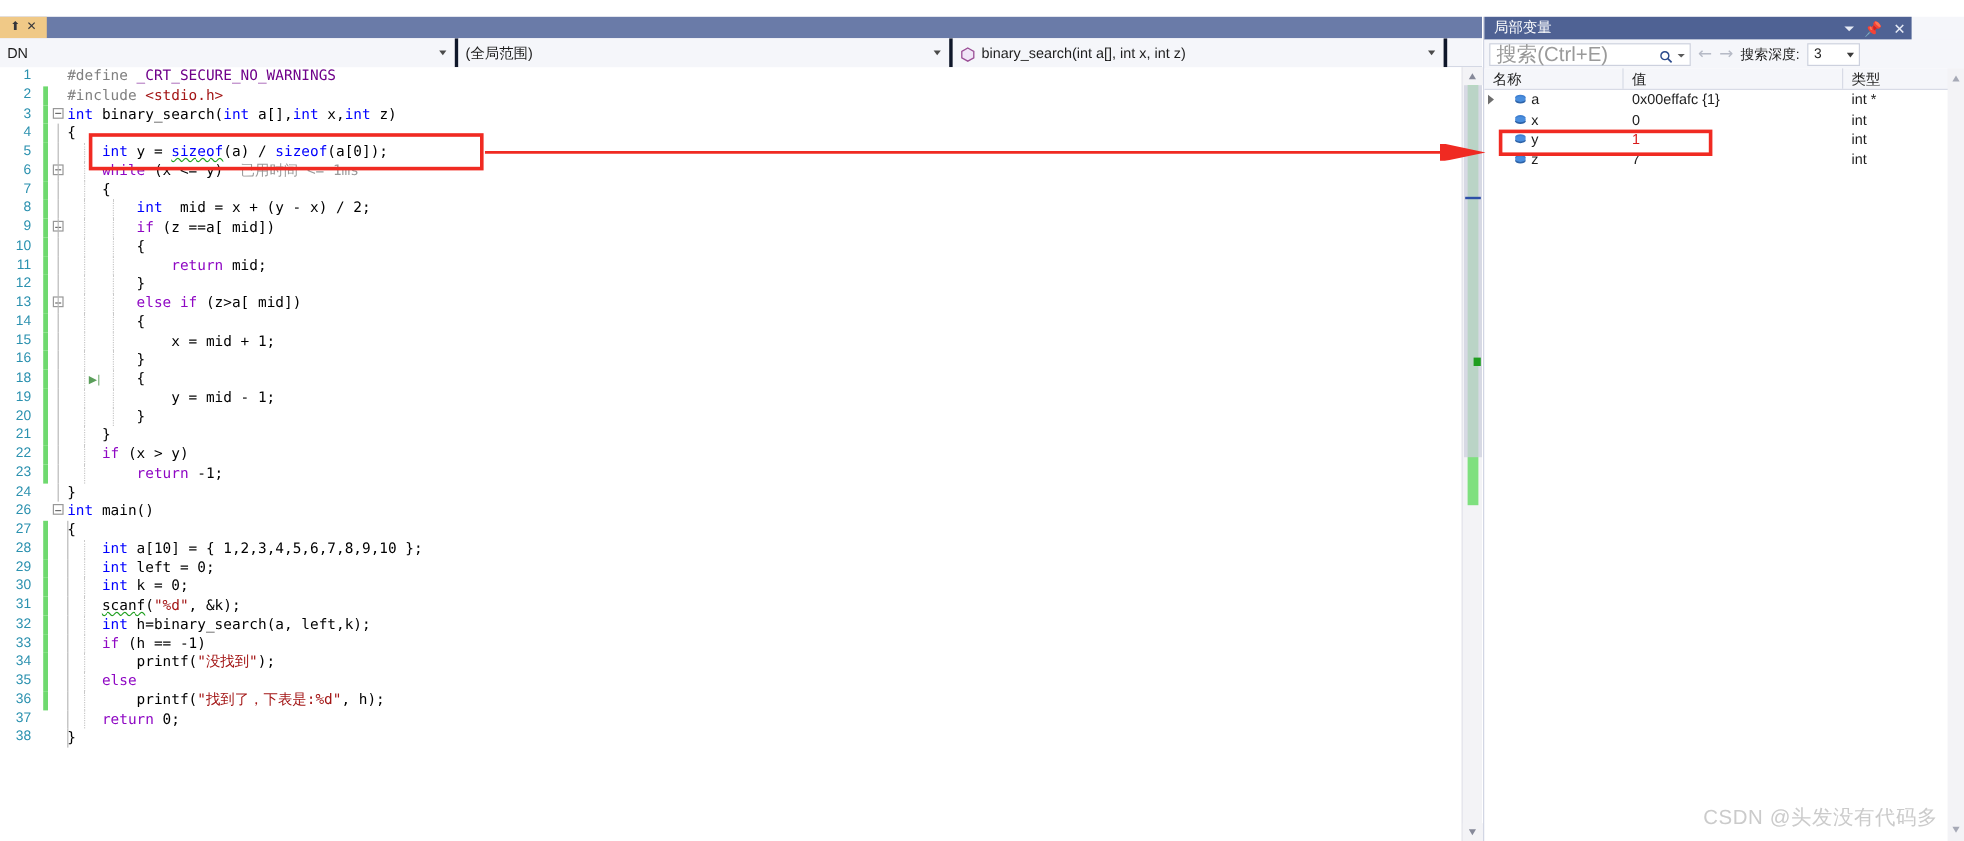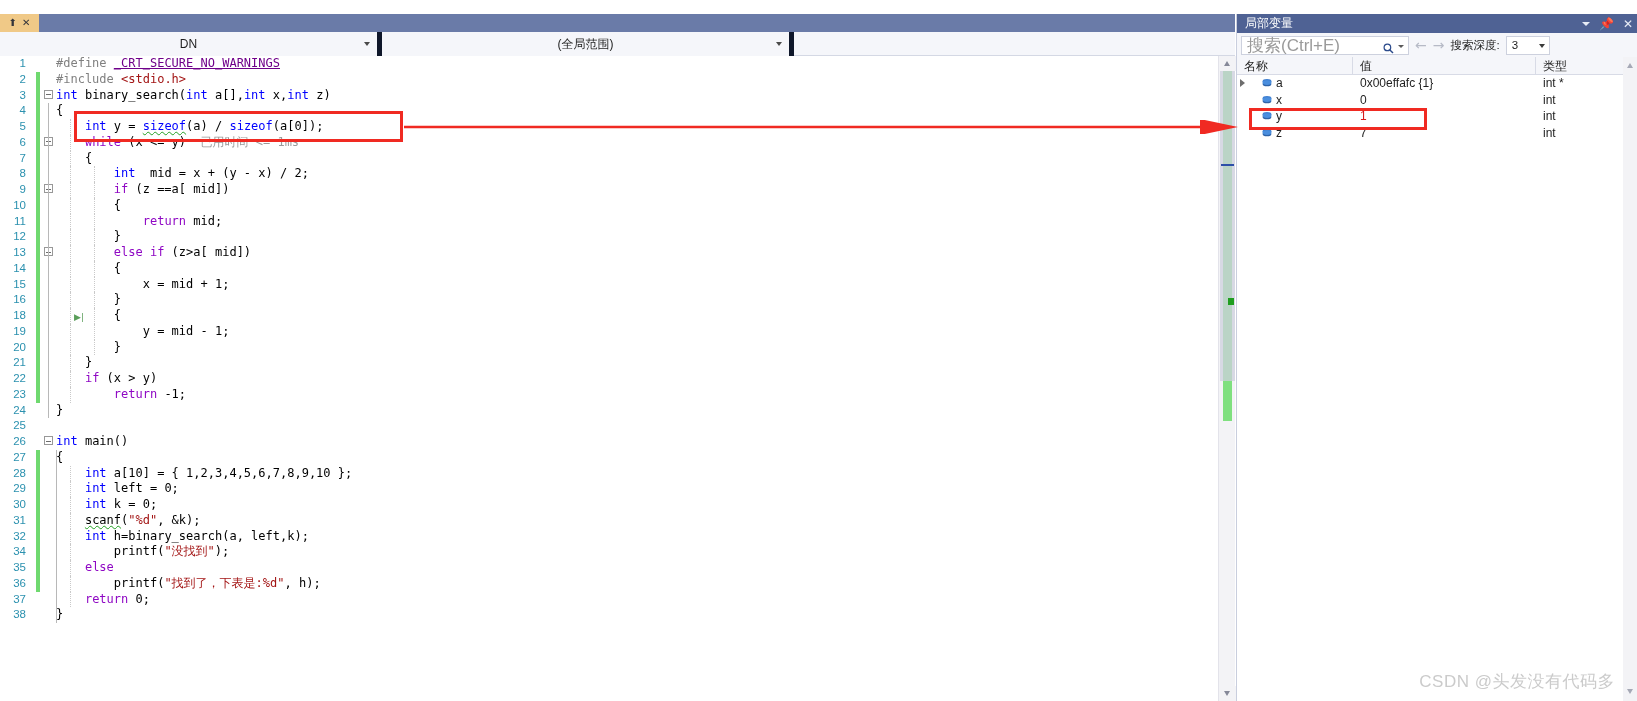--- a/index.html
+++ b/index.html
@@ -49,26 +49,25 @@
     position: absolute; left: 0; top: 18px;
     width: 1235px; height: 24px;
     background: #f5f6fa;
     border-bottom: 1px solid #d4d8e4;
     display: flex; align-items: stretch;
   }
   .combo {
     position: relative;
     height: 24px;
     background: #f5f6fa;
-    border-right: 5px solid #0f172a;
+    border-right: 3px solid #0f172a;
     display: flex; align-items: center;
     padding: 0 6px;
     font-size: 12px;
     color: #1e1e1e;
-    justify-content: center;
   }
   .combo.c1 { width: 382px; }
   .combo.c2 { width: 412px; }
   .combo.c3 { width: 412px; }
   .combo .caret {
     position: absolute; right: 7px; top: 50%;
     transform: translateY(-50%);
     width: 0; height: 0;
     border-left: 3.5px solid transparent;
     border-right: 3.5px solid transparent;
@@ -150,21 +149,21 @@
     position: absolute; left: 74px; top: 2px;
     color: #5a9e5a; font-size: 9px;
     font-family: "DejaVu Sans", sans-serif;
   }
 
   
   .k   { color: #0000ff; }   
   .kw2 { color: #8f08c4; text-align: right; }   
   .str { color: #a31515; }   
   .pp  { color: #808080; }   
-  .ppn { color: #6f008a; text-decoration: underline; }   
+  .ppn { color: #6f008a; }   
   .inc { color: #a31515; }
   .sq  { text-decoration: underline; text-decoration-style: wavy;
          text-decoration-color: #22a022; text-decoration-thickness: 1px; }
   .hint { color: #9a9a9a; }
 
   
   .editor-scroll {
     position: absolute; right: 0; top: 42px;
     width: 17px; height: 645px;
     background: #f3f3f6;
@@ -206,21 +205,21 @@
 
   
   .locals-pane {
     position: absolute; left: 1236px; top: 14px;
     width: 401px; height: 687px;
     background: #f5f6fa;
     border-left: 1px solid #c9cede;
   }
   .locals-header {
     position: absolute; left: 0; top: 0;
-    width: 401px; height: 19px;
+    width: 356px; height: 19px;
     background: #4f6294;
     display: flex; align-items: center;
     padding-left: 8px;
     color: #ffffff; font-size: 12px;
   }
   .locals-header .hdr-btns {
     position: absolute; right: 5px; top: 0;
     height: 19px; display: flex; align-items: center; gap: 9px;
     color: #e8ecf6; font-size: 11px;
   }
@@ -404,20 +403,29 @@
       </div>
     </div>
 
     <div class="toolbar-row">
       <div class="combo c1">
         <span class="lbl">DN</span>
         <span class="caret"></span>
       </div>
       <div class="combo c2">
         <span class="lbl">(全局范围)</span>
+        <span class="caret"></span>
+      </div>
+      <div class="combo c3">
+        <span class="method-icon">
+          <svg width="13" height="13" viewBox="0 0 13 13">
+            <path d="M6.5 1 L11.5 3.8 L11.5 9.2 L6.5 12 L1.5 9.2 L1.5 3.8 Z" fill="#f0e6f7" stroke="#9b4f96" stroke-width="1.1"></path>
+          </svg>
+        </span>
+        <span class="lbl">binary_search(int a[], int x, int z)</span>
         <span class="caret"></span>
       </div>
     </div>
 
     <div class="code-area">
       <div class="code-lines" id="code-lines">
           <div class="ln"><span class="num">1</span><span class="chgbar none"></span><span class="code"><span class="pp">#define</span> <span class="ppn">_CRT_SECURE_NO_WARNINGS</span></span></div>
           <div class="ln"><span class="num">2</span><span class="chgbar saved"></span><span class="code"><span class="pp">#include</span> <span class="inc">&lt;stdio.h&gt;</span></span></div>
           <div class="ln"><span class="num">3</span><span class="chgbar saved"></span><span class="fold"><span class="box"></span></span><span class="code"><span class="k">int</span> binary_search(<span class="k">int</span> a[],<span class="k">int</span> x,<span class="k">int</span> z)</span></div>
           <div class="ln"><span class="num">4</span><span class="chgbar saved"></span><span class="vline" style="left: 48px;"></span><span class="code">{</span></div>
@@ -433,28 +441,28 @@
           <div class="ln"><span class="num">14</span><span class="chgbar saved"></span><span class="vline" style="left: 48px;"></span><span class="guide" style="left: 70px;"></span><span class="guide" style="left: 94px;"></span><span class="code">        {</span></div>
           <div class="ln"><span class="num">15</span><span class="chgbar saved"></span><span class="vline" style="left: 48px;"></span><span class="guide" style="left: 70px;"></span><span class="guide" style="left: 94px;"></span><span class="code">            x = mid + 1;</span></div>
           <div class="ln"><span class="num">16</span><span class="chgbar saved"></span><span class="vline" style="left: 48px;"></span><span class="guide" style="left: 70px;"></span><span class="guide" style="left: 94px;"></span><span class="code">        }</span></div>
           <div class="ln"><span class="num">18</span><span class="chgbar saved"></span><span class="vline" style="left: 48px;"></span><span class="guide" style="left: 70px;"></span><span class="guide" style="left: 94px;"></span><span class="code">        {</span><span class="stepmark">▶|</span></div>
           <div class="ln"><span class="num">19</span><span class="chgbar saved"></span><span class="vline" style="left: 48px;"></span><span class="guide" style="left: 70px;"></span><span class="guide" style="left: 94px;"></span><span class="code">            y = mid - 1;</span></div>
           <div class="ln"><span class="num">20</span><span class="chgbar saved"></span><span class="vline" style="left: 48px;"></span><span class="guide" style="left: 70px;"></span><span class="guide" style="left: 94px;"></span><span class="code">        }</span></div>
           <div class="ln"><span class="num">21</span><span class="chgbar saved"></span><span class="vline" style="left: 48px;"></span><span class="guide" style="left: 70px;"></span><span class="code">    }</span></div>
           <div class="ln"><span class="num">22</span><span class="chgbar saved"></span><span class="vline" style="left: 48px;"></span><span class="guide" style="left: 70px;"></span><span class="code">    <span class="kw2">if</span> (x &gt; y)</span></div>
           <div class="ln"><span class="num">23</span><span class="chgbar saved"></span><span class="vline" style="left: 48px;"></span><span class="guide" style="left: 70px;"></span><span class="code">        <span class="kw2">return</span> -1;</span></div>
           <div class="ln"><span class="num">24</span><span class="chgbar none"></span><span class="vline" style="left: 48px;"></span><span class="code">}</span></div>
-          <div class="ln"><span class="num">25</span><span class="chgbar none"></span><span class="code"></span></div>
           <div class="ln"><span class="num">26</span><span class="chgbar none"></span><span class="fold"><span class="box"></span></span><span class="code"><span class="k">int</span> main()</span></div>
           <div class="ln"><span class="num">27</span><span class="chgbar saved"></span><span class="vline" style="left: 56px;"></span><span class="code">{</span></div>
           <div class="ln"><span class="num">28</span><span class="chgbar saved"></span><span class="guide" style="left: 70px;"></span><span class="vline" style="left: 56px;"></span><span class="code">    <span class="k">int</span> a[10] = { 1,2,3,4,5,6,7,8,9,10 };</span></div>
           <div class="ln"><span class="num">29</span><span class="chgbar saved"></span><span class="guide" style="left: 70px;"></span><span class="vline" style="left: 56px;"></span><span class="code">    <span class="k">int</span> left = 0;</span></div>
           <div class="ln"><span class="num">30</span><span class="chgbar saved"></span><span class="guide" style="left: 70px;"></span><span class="vline" style="left: 56px;"></span><span class="code">    <span class="k">int</span> k = 0;</span></div>
           <div class="ln"><span class="num">31</span><span class="chgbar saved"></span><span class="guide" style="left: 70px;"></span><span class="vline" style="left: 56px;"></span><span class="code">    <span class="sq">scanf</span>(<span class="str">"%d"</span>, &amp;k);</span></div>
           <div class="ln"><span class="num">32</span><span class="chgbar saved"></span><span class="guide" style="left: 70px;"></span><span class="vline" style="left: 56px;"></span><span class="code">    <span class="k">int</span> h=binary_search(a, left,k);</span></div>
+          <div class="ln"><span class="num">33</span><span class="chgbar saved"></span><span class="guide" style="left: 70px;"></span><span class="vline" style="left: 56px;"></span><span class="code">    <span class="kw2">if</span> (h == -1)</span></div>
           <div class="ln"><span class="num">34</span><span class="chgbar saved"></span><span class="guide" style="left: 70px;"></span><span class="vline" style="left: 56px;"></span><span class="code">        printf(<span class="str">"没找到"</span>);</span></div>
           <div class="ln"><span class="num">35</span><span class="chgbar saved"></span><span class="guide" style="left: 70px;"></span><span class="vline" style="left: 56px;"></span><span class="code">    <span class="kw2">else</span></span></div>
           <div class="ln"><span class="num">36</span><span class="chgbar saved"></span><span class="guide" style="left: 70px;"></span><span class="vline" style="left: 56px;"></span><span class="code">        printf(<span class="str">"找到了，下表是:%d"</span>, h);</span></div>
           <div class="ln"><span class="num">37</span><span class="chgbar none"></span><span class="guide" style="left: 70px;"></span><span class="vline" style="left: 56px;"></span><span class="code">    <span class="kw2">return</span> 0;</span></div>
           <div class="ln"><span class="num">38</span><span class="chgbar none"></span><span class="vline" style="left: 56px;"></span><span class="code">}</span></div>
         </div>
     </div>
 
     <div class="editor-scroll">
       <div class="scroll-up"></div>

